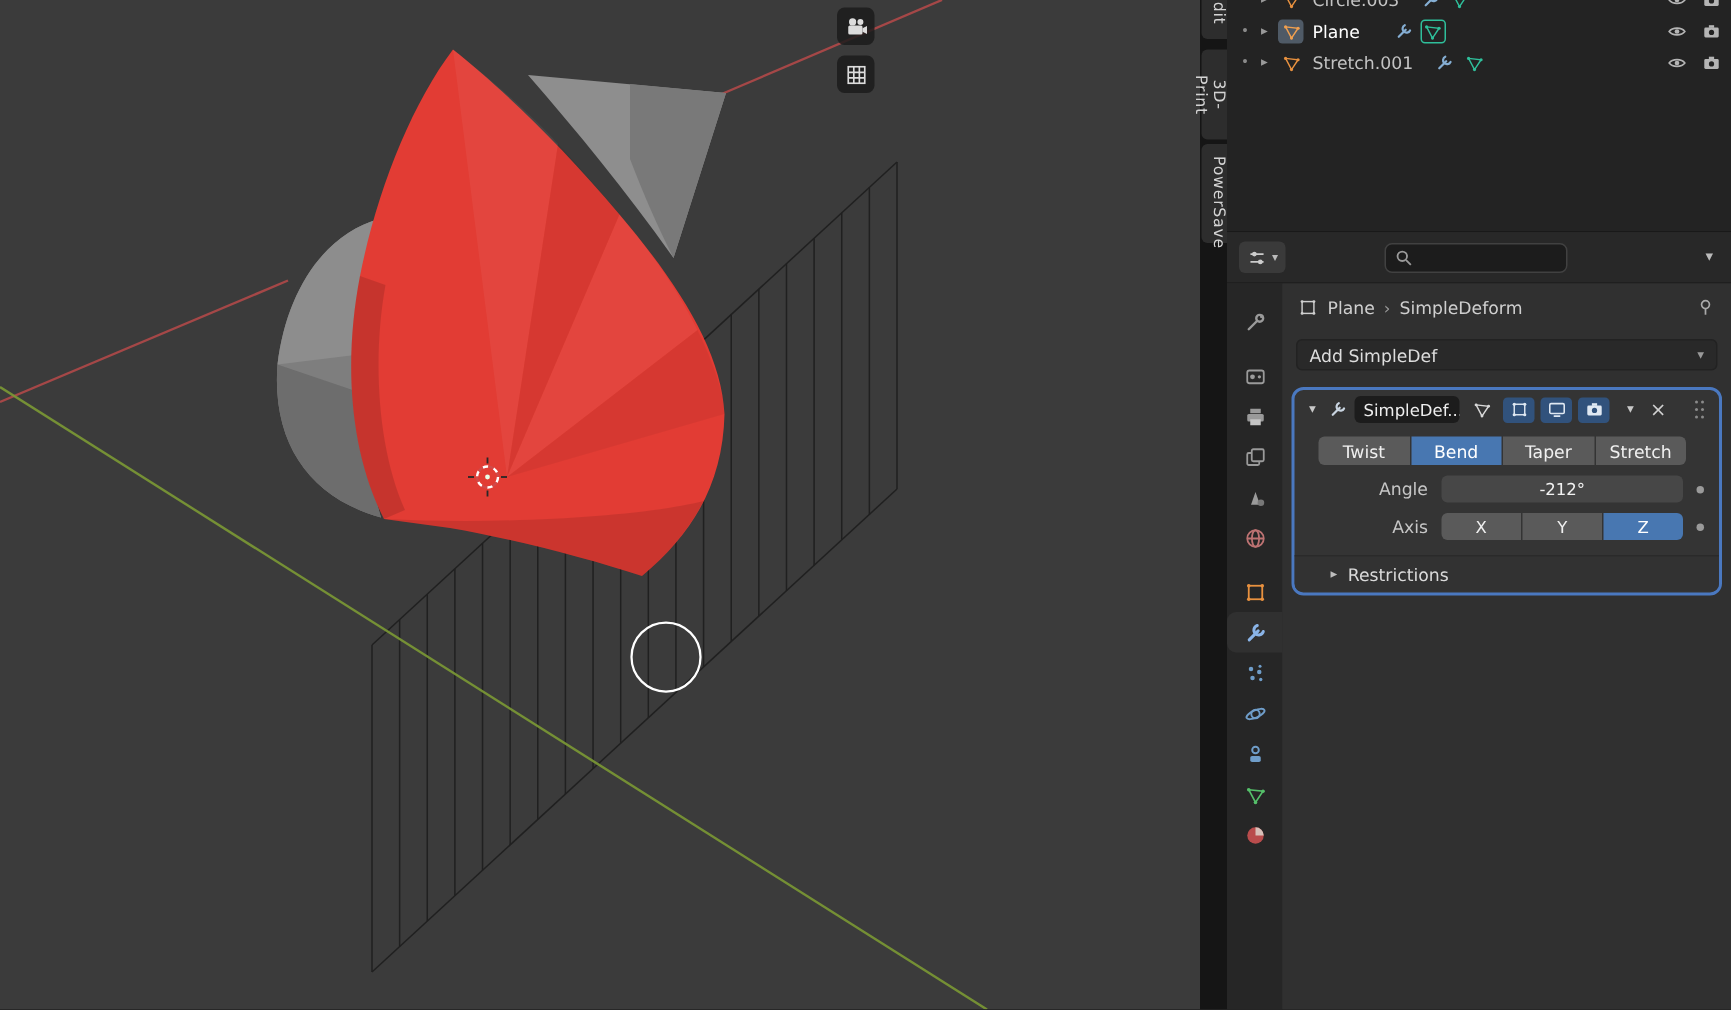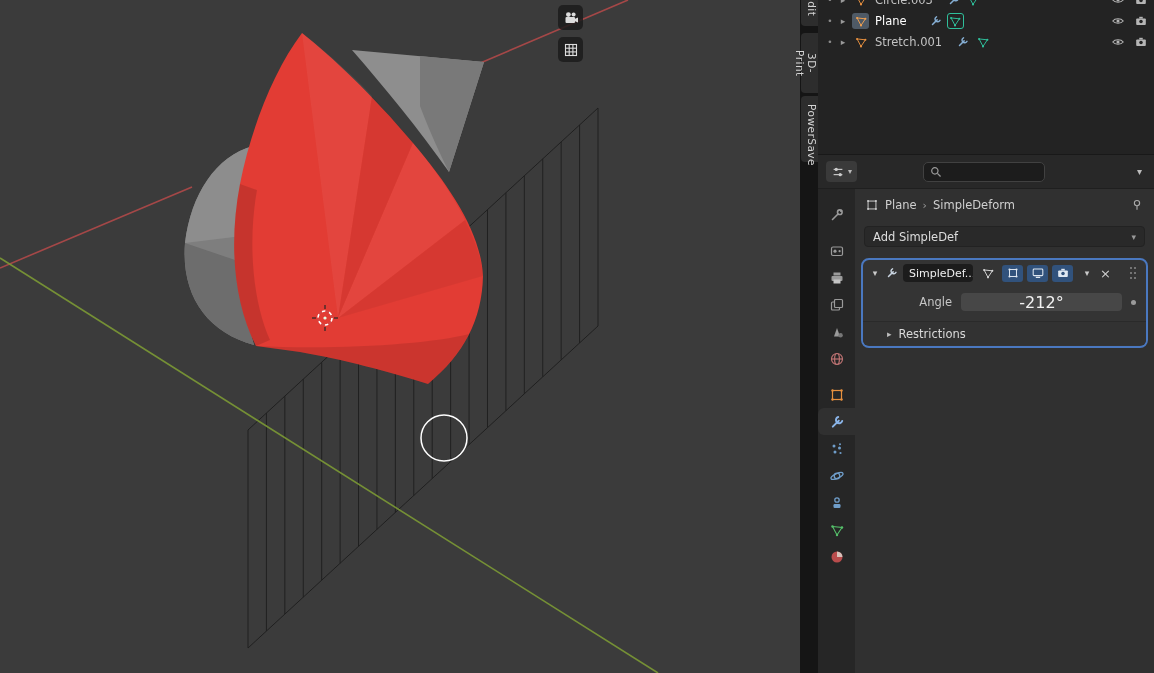--- a/index.html
+++ b/index.html
@@ -79,21 +79,21 @@
   .seg { flex:1; background:#5a5a5a; color:#f0f0f0; font-size:11.5px; display:flex; align-items:center; justify-content:center; }
   .seg:first-child { border-radius:4px 0 0 4px; }
   .seg:last-child { border-radius:0 4px 4px 0; }
   .seg.on { background:#4877b1; color:#ffffff; }
 
   .prop-row { display:flex; align-items:center; margin:7px 2px 0 8px; height:18px; }
   .prop-label { width:90px; text-align:right; padding-right:9px; color:#c6c6c6; font-size:11.5px; }
   .prop-widget { flex:1; }
   .decor { width:22px; display:flex; align-items:center; justify-content:center; }
   .kdot { width:5px; height:5px; border-radius:50%; background:#9a9a9a; }
-  .num-field { height:18px; background:#474747; border-radius:4px; display:flex; align-items:center; justify-content:center; color:#f2f2f2; font-size:16px;}
+  .num-field { height:18px; background:#474747; border-radius:4px; display:flex; align-items:center; justify-content:center; color:#f2f2f2; font-size:11px;}
   .obj-field { height:18px; background:#1c1c1c; border-radius:4px; display:flex; align-items:center; padding:0 3px; gap:5px;}
   .obj-chip { width:15px; height:14px; background:#3a3a3a; border-radius:2px; display:flex; align-items:center; justify-content:center;}
   .obj-field .spacer { flex:1; }
   .axis-row .seg { font-size:11px; }
 
   .subpanel { margin-top:10px; border-top:1px solid #2a2a2a; background:#323232; height:24px; display:flex; align-items:center; gap:7px; padding:0 10px 0 24px; color:#dadada; font-size:11.5px; }
   .sp-chev { color:#bdbdbd; font-size:9px; }
 </style>
 </head>
 <body>
@@ -559,30 +559,47 @@
                     <rect x="6" y="3.2" width="4" height="2"></rect>
                   </g>
                   <circle cx="8" cy="8.7" r="2" fill="#31527c"></circle>
                 </svg>
             </span>
             <span class="mh-chev" style="margin-left:4px">▾</span>
             <span class="mh-x">×</span>
             <span class="grip"></span>
           </div>
 
+          <div class="seg-row">
+            <div class="seg">Twist</div>
+            <div class="seg on">Bend</div>
+            <div class="seg">Taper</div>
+            <div class="seg">Stretch</div>
+          </div>
 
           <div class="prop-row">
             <span class="prop-label">Angle</span>
             <span class="prop-widget num-field">-212°</span>
             <span class="decor">
                 <span class="kdot"></span>
               </span>
           </div>
 
 
+          <div class="prop-row axis-row">
+            <span class="prop-label">Axis</span>
+            <span class="prop-widget" style="display:flex;gap:1px">
+              <span class="seg" style="height:18px">X</span>
+              <span class="seg" style="height:18px">Y</span>
+              <span class="seg on" style="height:18px">Z</span>
+            </span>
+            <span class="decor">
+                <span class="kdot"></span>
+              </span>
+          </div>
 
           <div class="subpanel">
             <span class="sp-chev">▸</span>
             <span>Restrictions</span>
           </div>
         </div>
 
       </div>
     </div>
   </div>

